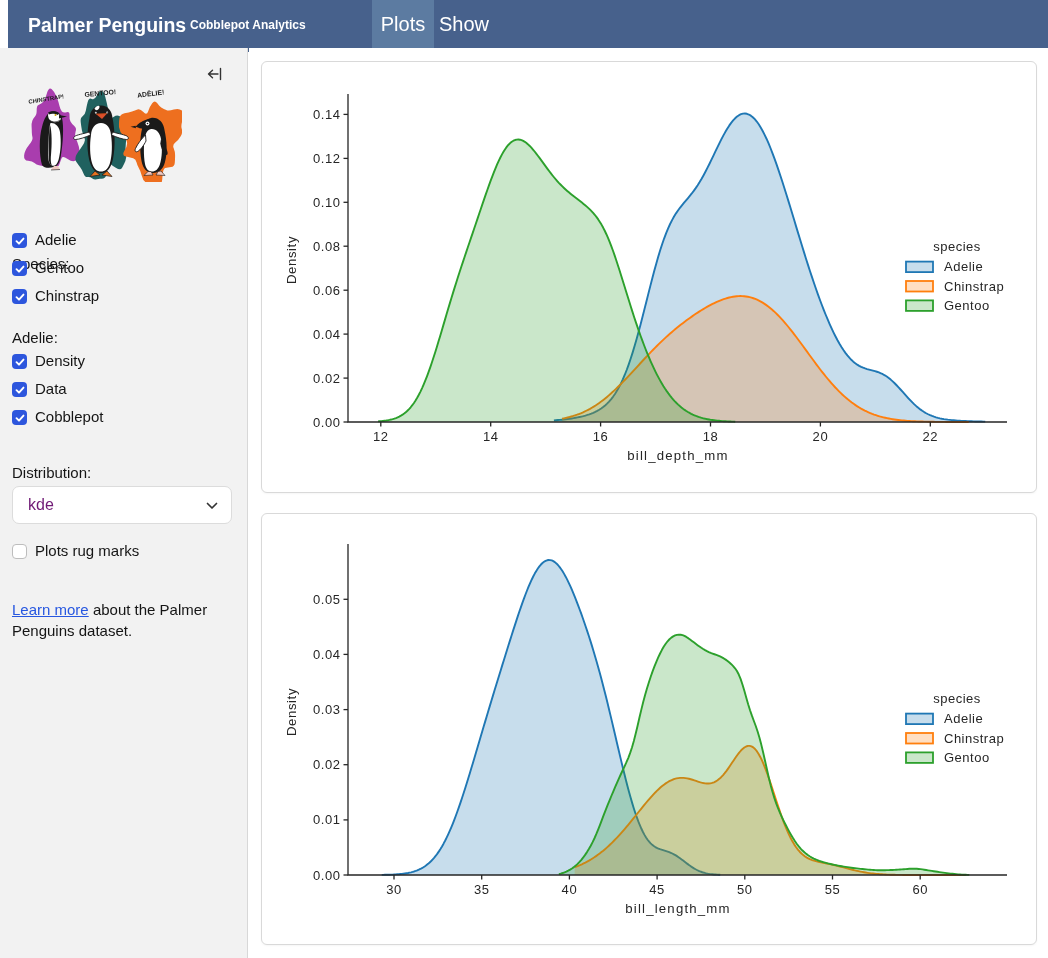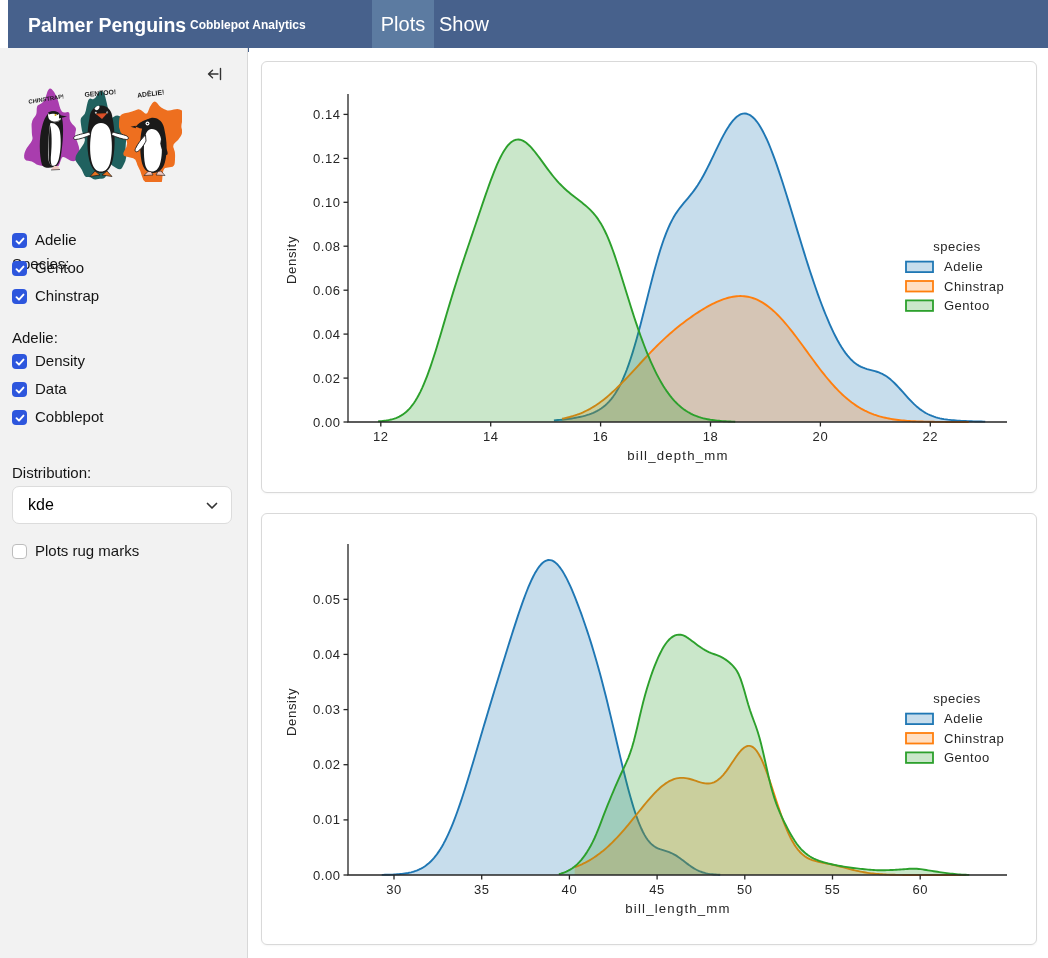--- a/index.html
+++ b/index.html
@@ -13,21 +13,21 @@
   .sidebar { position:absolute; left:0; top:48px; width:248px; height:910px; background:#f2f2f2; border-right:1px solid #d8d8d8; }
   .collapse-ic { position:absolute; left:207px; top:18px; font-size:16px; color:#333; }
   .art { position:absolute; left:18px; top:37px; }
   .grouplabel { position:absolute; left:12px; font-size:15px; color:#151515; }
   .cbrow { position:absolute; left:12px; height:16px; white-space:nowrap; }
   .cb { position:absolute; left:0; top:1px; width:15px; height:15px; background:#2d56dd; border-radius:4px; }
   .cb svg { position:absolute; left:1.5px; top:1.5px; }
   .cb-un { position:absolute; left:0; top:1px; width:15px; height:15px; background:#fff; border:1px solid #bdbdbd; border-radius:4px; }
   .cblab { position:absolute; left:23px; top:0px; font-size:15px; color:#151515; line-height:16px; }
   .selectbox { position:absolute; left:12px; top:438px; width:220px; height:38px; background:#fff; border:1px solid #dcdcdc; border-radius:7px; }
-  .selectbox span { position:absolute; left:15px; top:9px; font-size:16px; color:#000000; }
+  .selectbox span { position:absolute; left:15px; top:9px; font-size:16px; color:#701a75; }
   .learn { position:absolute; left:12px; top:551px; width:200px; font-size:15px; color:#151515; line-height:21px; }
   .learn span.lnk { color:#2757e0; text-decoration:underline; }
   .main { position:absolute; left:249px; top:48px; width:799px; height:910px; background:#fff; }
   .card { position:absolute; left:12px; width:776px; height:432px; background:#fff; border:1px solid #d9d9d9; border-radius:6px; box-shadow:0 1px 2px rgba(0,0,0,.04); }
   #card1 { top:13px; }
   #card2 { top:465px; }
 </style>
 </head>
 <body>
 <div class="navbar">
@@ -143,20 +143,21 @@
   <div class="selectbox">
       <span>kde</span>
     <svg style="position:absolute;right:13px;top:14px;" width="12" height="10" viewBox="0 0 12 10">
         <path d="M1.5 2.5 L6 7 L10.5 2.5" stroke="#333" stroke-width="1.7" fill="none" stroke-linecap="round" stroke-linejoin="round"></path>
       </svg>
   </div>
   <div class="cbrow" style="top:495px;">
       <span class="cb-un"></span>
       <span class="cblab">Plots rug marks</span>
     </div>
+  <div class="learn"><span class="lnk">Learn more</span> about the Palmer Penguins dataset.</div>
 </div>
 <div class="main">
   <div class="card" id="card1"><svg width="774" height="430" viewBox="0 0 774 430" font-family="Liberation Sans, sans-serif">
 <path d="M291.89,358.38 L293.86,358.23 L295.83,358.07 L297.80,357.89 L299.77,357.70 L301.74,357.49 L303.71,357.27 L305.68,357.02 L307.65,356.76 L309.62,356.47 L311.59,356.15 L313.56,355.81 L315.53,355.44 L317.50,355.03 L319.47,354.58 L321.44,354.09 L323.41,353.55 L325.38,352.96 L327.35,352.30 L329.32,351.58 L331.29,350.77 L333.26,349.86 L335.23,348.85 L337.19,347.72 L339.16,346.46 L341.13,345.03 L343.10,343.43 L345.07,341.64 L347.04,339.62 L349.01,337.36 L350.98,334.83 L352.95,332.01 L354.92,328.87 L356.89,325.39 L358.86,321.56 L360.83,317.34 L362.80,312.74 L364.77,307.74 L366.74,302.34 L368.71,296.55 L370.68,290.37 L372.65,283.84 L374.62,276.97 L376.59,269.80 L378.56,262.39 L380.53,254.78 L382.50,247.03 L384.47,239.20 L386.44,231.38 L388.41,223.61 L390.38,215.98 L392.35,208.55 L394.32,201.38 L396.28,194.53 L398.25,188.04 L400.22,181.96 L402.19,176.30 L404.16,171.10 L406.13,166.33 L408.10,162.00 L410.07,158.09 L412.04,154.56 L414.01,151.36 L415.98,148.46 L417.95,145.79 L419.92,143.30 L421.89,140.92 L423.86,138.60 L425.83,136.29 L427.80,133.92 L429.77,131.46 L431.74,128.87 L433.71,126.11 L435.68,123.18 L437.65,120.05 L439.62,116.72 L441.59,113.21 L443.56,109.53 L445.53,105.69 L447.50,101.73 L449.47,97.68 L451.44,93.58 L453.41,89.46 L455.38,85.36 L457.34,81.34 L459.31,77.42 L461.28,73.66 L463.25,70.09 L465.22,66.74 L467.19,63.66 L469.16,60.87 L471.13,58.41 L473.10,56.29 L475.07,54.54 L477.04,53.17 L479.01,52.21 L480.98,51.65 L482.95,51.52 L484.92,51.81 L486.89,52.52 L488.86,53.66 L490.83,55.21 L492.80,57.18 L494.77,59.55 L496.74,62.31 L498.71,65.45 L500.68,68.96 L502.65,72.81 L504.62,76.99 L506.59,81.48 L508.56,86.26 L510.53,91.31 L512.50,96.61 L514.47,102.12 L516.43,107.84 L518.40,113.74 L520.37,119.79 L522.34,125.98 L524.31,132.27 L526.28,138.65 L528.25,145.09 L530.22,151.58 L532.19,158.09 L534.16,164.61 L536.13,171.12 L538.10,177.59 L540.07,184.01 L542.04,190.38 L544.01,196.66 L545.98,202.85 L547.95,208.95 L549.92,214.92 L551.89,220.77 L553.86,226.49 L555.83,232.06 L557.80,237.48 L559.77,242.74 L561.74,247.84 L563.71,252.76 L565.68,257.49 L567.65,262.04 L569.62,266.40 L571.59,270.55 L573.56,274.49 L575.52,278.22 L577.49,281.72 L579.46,285.00 L581.43,288.04 L583.40,290.84 L585.37,293.40 L587.34,295.72 L589.31,297.80 L591.28,299.65 L593.25,301.26 L595.22,302.66 L597.19,303.86 L599.16,304.88 L601.13,305.73 L603.10,306.46 L605.07,307.07 L607.04,307.62 L609.01,308.13 L610.98,308.63 L612.95,309.17 L614.92,309.76 L616.89,310.45 L618.86,311.26 L620.83,312.21 L622.80,313.31 L624.77,314.57 L626.74,316.00 L628.71,317.60 L630.68,319.35 L632.65,321.23 L634.61,323.24 L636.58,325.34 L638.55,327.51 L640.52,329.72 L642.49,331.95 L644.46,334.15 L646.43,336.32 L648.40,338.42 L650.37,340.44 L652.34,342.36 L654.31,344.16 L656.28,345.83 L658.25,347.38 L660.22,348.79 L662.19,350.07 L664.16,351.22 L666.13,352.25 L668.10,353.16 L670.07,353.97 L672.04,354.68 L674.01,355.30 L675.98,355.85 L677.95,356.32 L679.92,356.73 L681.89,357.09 L683.86,357.40 L685.83,357.68 L687.80,357.91 L689.77,358.12 L691.74,358.31 L693.70,358.47 L695.67,358.62 L697.64,358.75 L699.61,358.87 L701.58,358.97 L703.55,359.07 L705.52,359.15 L707.49,359.23 L709.46,359.30 L711.43,359.37 L713.40,359.43 L715.37,359.48 L717.34,359.53 L719.31,359.57 L721.28,359.61 L723.25,359.65 L723.25,360.00 L291.89,360.00 Z" fill="#1f77b4" fill-opacity="0.25" stroke="none"></path>
 <path d="M291.89,358.38 L293.86,358.23 L295.83,358.07 L297.80,357.89 L299.77,357.70 L301.74,357.49 L303.71,357.27 L305.68,357.02 L307.65,356.76 L309.62,356.47 L311.59,356.15 L313.56,355.81 L315.53,355.44 L317.50,355.03 L319.47,354.58 L321.44,354.09 L323.41,353.55 L325.38,352.96 L327.35,352.30 L329.32,351.58 L331.29,350.77 L333.26,349.86 L335.23,348.85 L337.19,347.72 L339.16,346.46 L341.13,345.03 L343.10,343.43 L345.07,341.64 L347.04,339.62 L349.01,337.36 L350.98,334.83 L352.95,332.01 L354.92,328.87 L356.89,325.39 L358.86,321.56 L360.83,317.34 L362.80,312.74 L364.77,307.74 L366.74,302.34 L368.71,296.55 L370.68,290.37 L372.65,283.84 L374.62,276.97 L376.59,269.80 L378.56,262.39 L380.53,254.78 L382.50,247.03 L384.47,239.20 L386.44,231.38 L388.41,223.61 L390.38,215.98 L392.35,208.55 L394.32,201.38 L396.28,194.53 L398.25,188.04 L400.22,181.96 L402.19,176.30 L404.16,171.10 L406.13,166.33 L408.10,162.00 L410.07,158.09 L412.04,154.56 L414.01,151.36 L415.98,148.46 L417.95,145.79 L419.92,143.30 L421.89,140.92 L423.86,138.60 L425.83,136.29 L427.80,133.92 L429.77,131.46 L431.74,128.87 L433.71,126.11 L435.68,123.18 L437.65,120.05 L439.62,116.72 L441.59,113.21 L443.56,109.53 L445.53,105.69 L447.50,101.73 L449.47,97.68 L451.44,93.58 L453.41,89.46 L455.38,85.36 L457.34,81.34 L459.31,77.42 L461.28,73.66 L463.25,70.09 L465.22,66.74 L467.19,63.66 L469.16,60.87 L471.13,58.41 L473.10,56.29 L475.07,54.54 L477.04,53.17 L479.01,52.21 L480.98,51.65 L482.95,51.52 L484.92,51.81 L486.89,52.52 L488.86,53.66 L490.83,55.21 L492.80,57.18 L494.77,59.55 L496.74,62.31 L498.71,65.45 L500.68,68.96 L502.65,72.81 L504.62,76.99 L506.59,81.48 L508.56,86.26 L510.53,91.31 L512.50,96.61 L514.47,102.12 L516.43,107.84 L518.40,113.74 L520.37,119.79 L522.34,125.98 L524.31,132.27 L526.28,138.65 L528.25,145.09 L530.22,151.58 L532.19,158.09 L534.16,164.61 L536.13,171.12 L538.10,177.59 L540.07,184.01 L542.04,190.38 L544.01,196.66 L545.98,202.85 L547.95,208.95 L549.92,214.92 L551.89,220.77 L553.86,226.49 L555.83,232.06 L557.80,237.48 L559.77,242.74 L561.74,247.84 L563.71,252.76 L565.68,257.49 L567.65,262.04 L569.62,266.40 L571.59,270.55 L573.56,274.49 L575.52,278.22 L577.49,281.72 L579.46,285.00 L581.43,288.04 L583.40,290.84 L585.37,293.40 L587.34,295.72 L589.31,297.80 L591.28,299.65 L593.25,301.26 L595.22,302.66 L597.19,303.86 L599.16,304.88 L601.13,305.73 L603.10,306.46 L605.07,307.07 L607.04,307.62 L609.01,308.13 L610.98,308.63 L612.95,309.17 L614.92,309.76 L616.89,310.45 L618.86,311.26 L620.83,312.21 L622.80,313.31 L624.77,314.57 L626.74,316.00 L628.71,317.60 L630.68,319.35 L632.65,321.23 L634.61,323.24 L636.58,325.34 L638.55,327.51 L640.52,329.72 L642.49,331.95 L644.46,334.15 L646.43,336.32 L648.40,338.42 L650.37,340.44 L652.34,342.36 L654.31,344.16 L656.28,345.83 L658.25,347.38 L660.22,348.79 L662.19,350.07 L664.16,351.22 L666.13,352.25 L668.10,353.16 L670.07,353.97 L672.04,354.68 L674.01,355.30 L675.98,355.85 L677.95,356.32 L679.92,356.73 L681.89,357.09 L683.86,357.40 L685.83,357.68 L687.80,357.91 L689.77,358.12 L691.74,358.31 L693.70,358.47 L695.67,358.62 L697.64,358.75 L699.61,358.87 L701.58,358.97 L703.55,359.07 L705.52,359.15 L707.49,359.23 L709.46,359.30 L711.43,359.37 L713.40,359.43 L715.37,359.48 L717.34,359.53 L719.31,359.57 L721.28,359.61 L723.25,359.65" fill="none" stroke="#1f77b4" stroke-width="1.9" stroke-linejoin="round"></path>
 <path d="M300.14,356.70 L301.99,356.33 L303.85,355.93 L305.71,355.50 L307.56,355.03 L309.42,354.51 L311.28,353.96 L313.13,353.36 L314.99,352.72 L316.85,352.03 L318.70,351.30 L320.56,350.51 L322.42,349.67 L324.27,348.77 L326.13,347.82 L327.99,346.82 L329.84,345.75 L331.70,344.64 L333.56,343.46 L335.41,342.22 L337.27,340.93 L339.13,339.58 L340.98,338.17 L342.84,336.71 L344.70,335.19 L346.55,333.62 L348.41,332.00 L350.27,330.33 L352.12,328.61 L353.98,326.85 L355.84,325.05 L357.69,323.21 L359.55,321.34 L361.41,319.43 L363.26,317.50 L365.12,315.54 L366.98,313.57 L368.84,311.57 L370.69,309.57 L372.55,307.56 L374.41,305.54 L376.26,303.52 L378.12,301.50 L379.98,299.49 L381.83,297.50 L383.69,295.51 L385.55,293.54 L387.40,291.58 L389.26,289.65 L391.12,287.74 L392.97,285.86 L394.83,284.00 L396.69,282.17 L398.54,280.37 L400.40,278.60 L402.26,276.86 L404.11,275.15 L405.97,273.47 L407.83,271.82 L409.68,270.21 L411.54,268.62 L413.40,267.07 L415.25,265.54 L417.11,264.04 L418.97,262.58 L420.82,261.14 L422.68,259.73 L424.54,258.34 L426.39,256.99 L428.25,255.66 L430.11,254.35 L431.96,253.08 L433.82,251.83 L435.68,250.61 L437.54,249.41 L439.39,248.25 L441.25,247.12 L443.11,246.01 L444.96,244.94 L446.82,243.91 L448.68,242.91 L450.53,241.95 L452.39,241.04 L454.25,240.16 L456.10,239.34 L457.96,238.56 L459.82,237.83 L461.67,237.16 L463.53,236.54 L465.39,235.99 L467.24,235.50 L469.10,235.07 L470.96,234.72 L472.81,234.44 L474.67,234.24 L476.53,234.11 L478.38,234.07 L480.24,234.11 L482.10,234.24 L483.95,234.45 L485.81,234.76 L487.67,235.16 L489.52,235.66 L491.38,236.25 L493.24,236.94 L495.09,237.72 L496.95,238.61 L498.81,239.59 L500.66,240.67 L502.52,241.85 L504.38,243.13 L506.24,244.50 L508.09,245.97 L509.95,247.53 L511.81,249.18 L513.66,250.92 L515.52,252.74 L517.38,254.64 L519.23,256.63 L521.09,258.68 L522.95,260.81 L524.80,263.00 L526.66,265.25 L528.52,267.55 L530.37,269.91 L532.23,272.31 L534.09,274.75 L535.94,277.23 L537.80,279.73 L539.66,282.26 L541.51,284.80 L543.37,287.35 L545.23,289.91 L547.08,292.46 L548.94,295.01 L550.80,297.54 L552.65,300.06 L554.51,302.56 L556.37,305.02 L558.22,307.46 L560.08,309.85 L561.94,312.21 L563.79,314.51 L565.65,316.77 L567.51,318.98 L569.36,321.13 L571.22,323.22 L573.08,325.24 L574.94,327.21 L576.79,329.11 L578.65,330.94 L580.51,332.71 L582.36,334.40 L584.22,336.03 L586.08,337.59 L587.93,339.07 L589.79,340.49 L591.65,341.84 L593.50,343.13 L595.36,344.34 L597.22,345.49 L599.07,346.58 L600.93,347.60 L602.79,348.57 L604.64,349.47 L606.50,350.32 L608.36,351.12 L610.21,351.86 L612.07,352.55 L613.93,353.19 L615.78,353.79 L617.64,354.35 L619.50,354.86 L621.35,355.33 L623.21,355.77 L625.07,356.17 L626.92,356.54 L628.78,356.88 L630.64,357.19 L632.49,357.47 L634.35,357.73 L636.21,357.96 L638.06,358.18 L639.92,358.37 L641.78,358.55 L643.64,358.70 L645.49,358.85 L647.35,358.98 L649.21,359.09 L651.06,359.20 L652.92,359.29 L654.78,359.37 L656.63,359.45 L658.49,359.51 L660.35,359.57 L662.20,359.62 L664.06,359.67 L665.92,359.71 L667.77,359.75 L669.63,359.78 L671.49,359.81 L673.34,359.83 L675.20,359.86 L677.06,359.87 L678.91,359.89 L680.77,359.91 L682.63,359.92 L684.48,359.93 L686.34,359.94 L688.20,359.95 L690.05,359.96 L691.91,359.96 L693.77,359.97 L695.62,359.97 L697.48,359.98 L699.34,359.98 L701.19,359.98 L703.05,359.99 L704.91,359.99 L706.76,359.99 L706.76,360.00 L300.14,360.00 Z" fill="#ff7f0e" fill-opacity="0.25" stroke="none"></path>
 <path d="M300.14,356.70 L301.99,356.33 L303.85,355.93 L305.71,355.50 L307.56,355.03 L309.42,354.51 L311.28,353.96 L313.13,353.36 L314.99,352.72 L316.85,352.03 L318.70,351.30 L320.56,350.51 L322.42,349.67 L324.27,348.77 L326.13,347.82 L327.99,346.82 L329.84,345.75 L331.70,344.64 L333.56,343.46 L335.41,342.22 L337.27,340.93 L339.13,339.58 L340.98,338.17 L342.84,336.71 L344.70,335.19 L346.55,333.62 L348.41,332.00 L350.27,330.33 L352.12,328.61 L353.98,326.85 L355.84,325.05 L357.69,323.21 L359.55,321.34 L361.41,319.43 L363.26,317.50 L365.12,315.54 L366.98,313.57 L368.84,311.57 L370.69,309.57 L372.55,307.56 L374.41,305.54 L376.26,303.52 L378.12,301.50 L379.98,299.49 L381.83,297.50 L383.69,295.51 L385.55,293.54 L387.40,291.58 L389.26,289.65 L391.12,287.74 L392.97,285.86 L394.83,284.00 L396.69,282.17 L398.54,280.37 L400.40,278.60 L402.26,276.86 L404.11,275.15 L405.97,273.47 L407.83,271.82 L409.68,270.21 L411.54,268.62 L413.40,267.07 L415.25,265.54 L417.11,264.04 L418.97,262.58 L420.82,261.14 L422.68,259.73 L424.54,258.34 L426.39,256.99 L428.25,255.66 L430.11,254.35 L431.96,253.08 L433.82,251.83 L435.68,250.61 L437.54,249.41 L439.39,248.25 L441.25,247.12 L443.11,246.01 L444.96,244.94 L446.82,243.91 L448.68,242.91 L450.53,241.95 L452.39,241.04 L454.25,240.16 L456.10,239.34 L457.96,238.56 L459.82,237.83 L461.67,237.16 L463.53,236.54 L465.39,235.99 L467.24,235.50 L469.10,235.07 L470.96,234.72 L472.81,234.44 L474.67,234.24 L476.53,234.11 L478.38,234.07 L480.24,234.11 L482.10,234.24 L483.95,234.45 L485.81,234.76 L487.67,235.16 L489.52,235.66 L491.38,236.25 L493.24,236.94 L495.09,237.72 L496.95,238.61 L498.81,239.59 L500.66,240.67 L502.52,241.85 L504.38,243.13 L506.24,244.50 L508.09,245.97 L509.95,247.53 L511.81,249.18 L513.66,250.92 L515.52,252.74 L517.38,254.64 L519.23,256.63 L521.09,258.68 L522.95,260.81 L524.80,263.00 L526.66,265.25 L528.52,267.55 L530.37,269.91 L532.23,272.31 L534.09,274.75 L535.94,277.23 L537.80,279.73 L539.66,282.26 L541.51,284.80 L543.37,287.35 L545.23,289.91 L547.08,292.46 L548.94,295.01 L550.80,297.54 L552.65,300.06 L554.51,302.56 L556.37,305.02 L558.22,307.46 L560.08,309.85 L561.94,312.21 L563.79,314.51 L565.65,316.77 L567.51,318.98 L569.36,321.13 L571.22,323.22 L573.08,325.24 L574.94,327.21 L576.79,329.11 L578.65,330.94 L580.51,332.71 L582.36,334.40 L584.22,336.03 L586.08,337.59 L587.93,339.07 L589.79,340.49 L591.65,341.84 L593.50,343.13 L595.36,344.34 L597.22,345.49 L599.07,346.58 L600.93,347.60 L602.79,348.57 L604.64,349.47 L606.50,350.32 L608.36,351.12 L610.21,351.86 L612.07,352.55 L613.93,353.19 L615.78,353.79 L617.64,354.35 L619.50,354.86 L621.35,355.33 L623.21,355.77 L625.07,356.17 L626.92,356.54 L628.78,356.88 L630.64,357.19 L632.49,357.47 L634.35,357.73 L636.21,357.96 L638.06,358.18 L639.92,358.37 L641.78,358.55 L643.64,358.70 L645.49,358.85 L647.35,358.98 L649.21,359.09 L651.06,359.20 L652.92,359.29 L654.78,359.37 L656.63,359.45 L658.49,359.51 L660.35,359.57 L662.20,359.62 L664.06,359.67 L665.92,359.71 L667.77,359.75 L669.63,359.78 L671.49,359.81 L673.34,359.83 L675.20,359.86 L677.06,359.87 L678.91,359.89 L680.77,359.91 L682.63,359.92 L684.48,359.93 L686.34,359.94 L688.20,359.95 L690.05,359.96 L691.91,359.96 L693.77,359.97 L695.62,359.97 L697.48,359.98 L699.34,359.98 L701.19,359.98 L703.05,359.99 L704.91,359.99 L706.76,359.99" fill="none" stroke="#ff7f0e" stroke-width="1.9" stroke-linejoin="round"></path>
 <path d="M116.05,359.37 L117.68,359.25 L119.31,359.11 L120.95,358.94 L122.58,358.74 L124.21,358.51 L125.84,358.24 L127.47,357.92 L129.10,357.55 L130.73,357.12 L132.36,356.61 L133.99,356.03 L135.62,355.36 L137.25,354.58 L138.89,353.70 L140.52,352.68 L142.15,351.53 L143.78,350.22 L145.41,348.75 L147.04,347.10 L148.67,345.26 L150.30,343.21 L151.93,340.95 L153.56,338.46 L155.19,335.74 L156.83,332.77 L158.46,329.57 L160.09,326.11 L161.72,322.41 L163.35,318.48 L164.98,314.31 L166.61,309.92 L168.24,305.32 L169.87,300.52 L171.50,295.56 L173.14,290.44 L174.77,285.19 L176.40,279.84 L178.03,274.41 L179.66,268.92 L181.29,263.39 L182.92,257.86 L184.55,252.33 L186.18,246.83 L187.81,241.38 L189.44,235.98 L191.08,230.65 L192.71,225.38 L194.34,220.19 L195.97,215.07 L197.60,210.02 L199.23,205.03 L200.86,200.09 L202.49,195.20 L204.12,190.35 L205.75,185.52 L207.38,180.70 L209.02,175.89 L210.65,171.08 L212.28,166.27 L213.91,161.44 L215.54,156.62 L217.17,151.79 L218.80,146.96 L220.43,142.16 L222.06,137.38 L223.69,132.64 L225.33,127.97 L226.96,123.38 L228.59,118.90 L230.22,114.55 L231.85,110.34 L233.48,106.31 L235.11,102.47 L236.74,98.85 L238.37,95.47 L240.00,92.35 L241.63,89.50 L243.27,86.94 L244.90,84.67 L246.53,82.72 L248.16,81.07 L249.79,79.74 L251.42,78.73 L253.05,78.02 L254.68,77.63 L256.31,77.53 L257.94,77.71 L259.57,78.17 L261.21,78.89 L262.84,79.84 L264.47,81.02 L266.10,82.40 L267.73,83.96 L269.36,85.68 L270.99,87.54 L272.62,89.52 L274.25,91.59 L275.88,93.74 L277.52,95.94 L279.15,98.18 L280.78,100.43 L282.41,102.68 L284.04,104.92 L285.67,107.13 L287.30,109.30 L288.93,111.42 L290.56,113.48 L292.19,115.48 L293.82,117.41 L295.46,119.26 L297.09,121.05 L298.72,122.76 L300.35,124.40 L301.98,125.97 L303.61,127.48 L305.24,128.94 L306.87,130.34 L308.50,131.70 L310.13,133.02 L311.76,134.31 L313.40,135.58 L315.03,136.84 L316.66,138.09 L318.29,139.35 L319.92,140.62 L321.55,141.92 L323.18,143.26 L324.81,144.65 L326.44,146.12 L328.07,147.66 L329.71,149.32 L331.34,151.10 L332.97,153.03 L334.60,155.12 L336.23,157.41 L337.86,159.90 L339.49,162.61 L341.12,165.57 L342.75,168.77 L344.38,172.23 L346.01,175.94 L347.65,179.90 L349.28,184.10 L350.91,188.53 L352.54,193.16 L354.17,197.97 L355.80,202.93 L357.43,208.02 L359.06,213.21 L360.69,218.46 L362.32,223.75 L363.95,229.05 L365.59,234.33 L367.22,239.58 L368.85,244.77 L370.48,249.89 L372.11,254.92 L373.74,259.85 L375.37,264.67 L377.00,269.38 L378.63,273.97 L380.26,278.44 L381.90,282.77 L383.53,286.97 L385.16,291.04 L386.79,294.97 L388.42,298.77 L390.05,302.43 L391.68,305.95 L393.31,309.33 L394.94,312.57 L396.57,315.67 L398.20,318.63 L399.84,321.46 L401.47,324.15 L403.10,326.70 L404.73,329.12 L406.36,331.41 L407.99,333.58 L409.62,335.62 L411.25,337.53 L412.88,339.33 L414.51,341.02 L416.14,342.60 L417.78,344.07 L419.41,345.44 L421.04,346.71 L422.67,347.90 L424.30,348.99 L425.93,350.00 L427.56,350.94 L429.19,351.80 L430.82,352.59 L432.45,353.31 L434.09,353.98 L435.72,354.58 L437.35,355.14 L438.98,355.64 L440.61,356.10 L442.24,356.52 L443.87,356.89 L445.50,357.23 L447.13,357.54 L448.76,357.82 L450.39,358.06 L452.03,358.29 L453.66,358.49 L455.29,358.67 L456.92,358.82 L458.55,358.97 L460.18,359.09 L461.81,359.21 L463.44,359.31 L465.07,359.39 L466.70,359.47 L468.33,359.54 L469.97,359.60 L471.60,359.65 L473.23,359.70 L473.23,360.00 L116.05,360.00 Z" fill="#2ca02c" fill-opacity="0.25" stroke="none"></path>
 <path d="M116.05,359.37 L117.68,359.25 L119.31,359.11 L120.95,358.94 L122.58,358.74 L124.21,358.51 L125.84,358.24 L127.47,357.92 L129.10,357.55 L130.73,357.12 L132.36,356.61 L133.99,356.03 L135.62,355.36 L137.25,354.58 L138.89,353.70 L140.52,352.68 L142.15,351.53 L143.78,350.22 L145.41,348.75 L147.04,347.10 L148.67,345.26 L150.30,343.21 L151.93,340.95 L153.56,338.46 L155.19,335.74 L156.83,332.77 L158.46,329.57 L160.09,326.11 L161.72,322.41 L163.35,318.48 L164.98,314.31 L166.61,309.92 L168.24,305.32 L169.87,300.52 L171.50,295.56 L173.14,290.44 L174.77,285.19 L176.40,279.84 L178.03,274.41 L179.66,268.92 L181.29,263.39 L182.92,257.86 L184.55,252.33 L186.18,246.83 L187.81,241.38 L189.44,235.98 L191.08,230.65 L192.71,225.38 L194.34,220.19 L195.97,215.07 L197.60,210.02 L199.23,205.03 L200.86,200.09 L202.49,195.20 L204.12,190.35 L205.75,185.52 L207.38,180.70 L209.02,175.89 L210.65,171.08 L212.28,166.27 L213.91,161.44 L215.54,156.62 L217.17,151.79 L218.80,146.96 L220.43,142.16 L222.06,137.38 L223.69,132.64 L225.33,127.97 L226.96,123.38 L228.59,118.90 L230.22,114.55 L231.85,110.34 L233.48,106.31 L235.11,102.47 L236.74,98.85 L238.37,95.47 L240.00,92.35 L241.63,89.50 L243.27,86.94 L244.90,84.67 L246.53,82.72 L248.16,81.07 L249.79,79.74 L251.42,78.73 L253.05,78.02 L254.68,77.63 L256.31,77.53 L257.94,77.71 L259.57,78.17 L261.21,78.89 L262.84,79.84 L264.47,81.02 L266.10,82.40 L267.73,83.96 L269.36,85.68 L270.99,87.54 L272.62,89.52 L274.25,91.59 L275.88,93.74 L277.52,95.94 L279.15,98.18 L280.78,100.43 L282.41,102.68 L284.04,104.92 L285.67,107.13 L287.30,109.30 L288.93,111.42 L290.56,113.48 L292.19,115.48 L293.82,117.41 L295.46,119.26 L297.09,121.05 L298.72,122.76 L300.35,124.40 L301.98,125.97 L303.61,127.48 L305.24,128.94 L306.87,130.34 L308.50,131.70 L310.13,133.02 L311.76,134.31 L313.40,135.58 L315.03,136.84 L316.66,138.09 L318.29,139.35 L319.92,140.62 L321.55,141.92 L323.18,143.26 L324.81,144.65 L326.44,146.12 L328.07,147.66 L329.71,149.32 L331.34,151.10 L332.97,153.03 L334.60,155.12 L336.23,157.41 L337.86,159.90 L339.49,162.61 L341.12,165.57 L342.75,168.77 L344.38,172.23 L346.01,175.94 L347.65,179.90 L349.28,184.10 L350.91,188.53 L352.54,193.16 L354.17,197.97 L355.80,202.93 L357.43,208.02 L359.06,213.21 L360.69,218.46 L362.32,223.75 L363.95,229.05 L365.59,234.33 L367.22,239.58 L368.85,244.77 L370.48,249.89 L372.11,254.92 L373.74,259.85 L375.37,264.67 L377.00,269.38 L378.63,273.97 L380.26,278.44 L381.90,282.77 L383.53,286.97 L385.16,291.04 L386.79,294.97 L388.42,298.77 L390.05,302.43 L391.68,305.95 L393.31,309.33 L394.94,312.57 L396.57,315.67 L398.20,318.63 L399.84,321.46 L401.47,324.15 L403.10,326.70 L404.73,329.12 L406.36,331.41 L407.99,333.58 L409.62,335.62 L411.25,337.53 L412.88,339.33 L414.51,341.02 L416.14,342.60 L417.78,344.07 L419.41,345.44 L421.04,346.71 L422.67,347.90 L424.30,348.99 L425.93,350.00 L427.56,350.94 L429.19,351.80 L430.82,352.59 L432.45,353.31 L434.09,353.98 L435.72,354.58 L437.35,355.14 L438.98,355.64 L440.61,356.10 L442.24,356.52 L443.87,356.89 L445.50,357.23 L447.13,357.54 L448.76,357.82 L450.39,358.06 L452.03,358.29 L453.66,358.49 L455.29,358.67 L456.92,358.82 L458.55,358.97 L460.18,359.09 L461.81,359.21 L463.44,359.31 L465.07,359.39 L466.70,359.47 L468.33,359.54 L469.97,359.60 L471.60,359.65 L473.23,359.70" fill="none" stroke="#2ca02c" stroke-width="1.9" stroke-linejoin="round"></path>
 <path d="M86,32 V360 H745" fill="none" stroke="#262626" stroke-width="1.3"></path>

